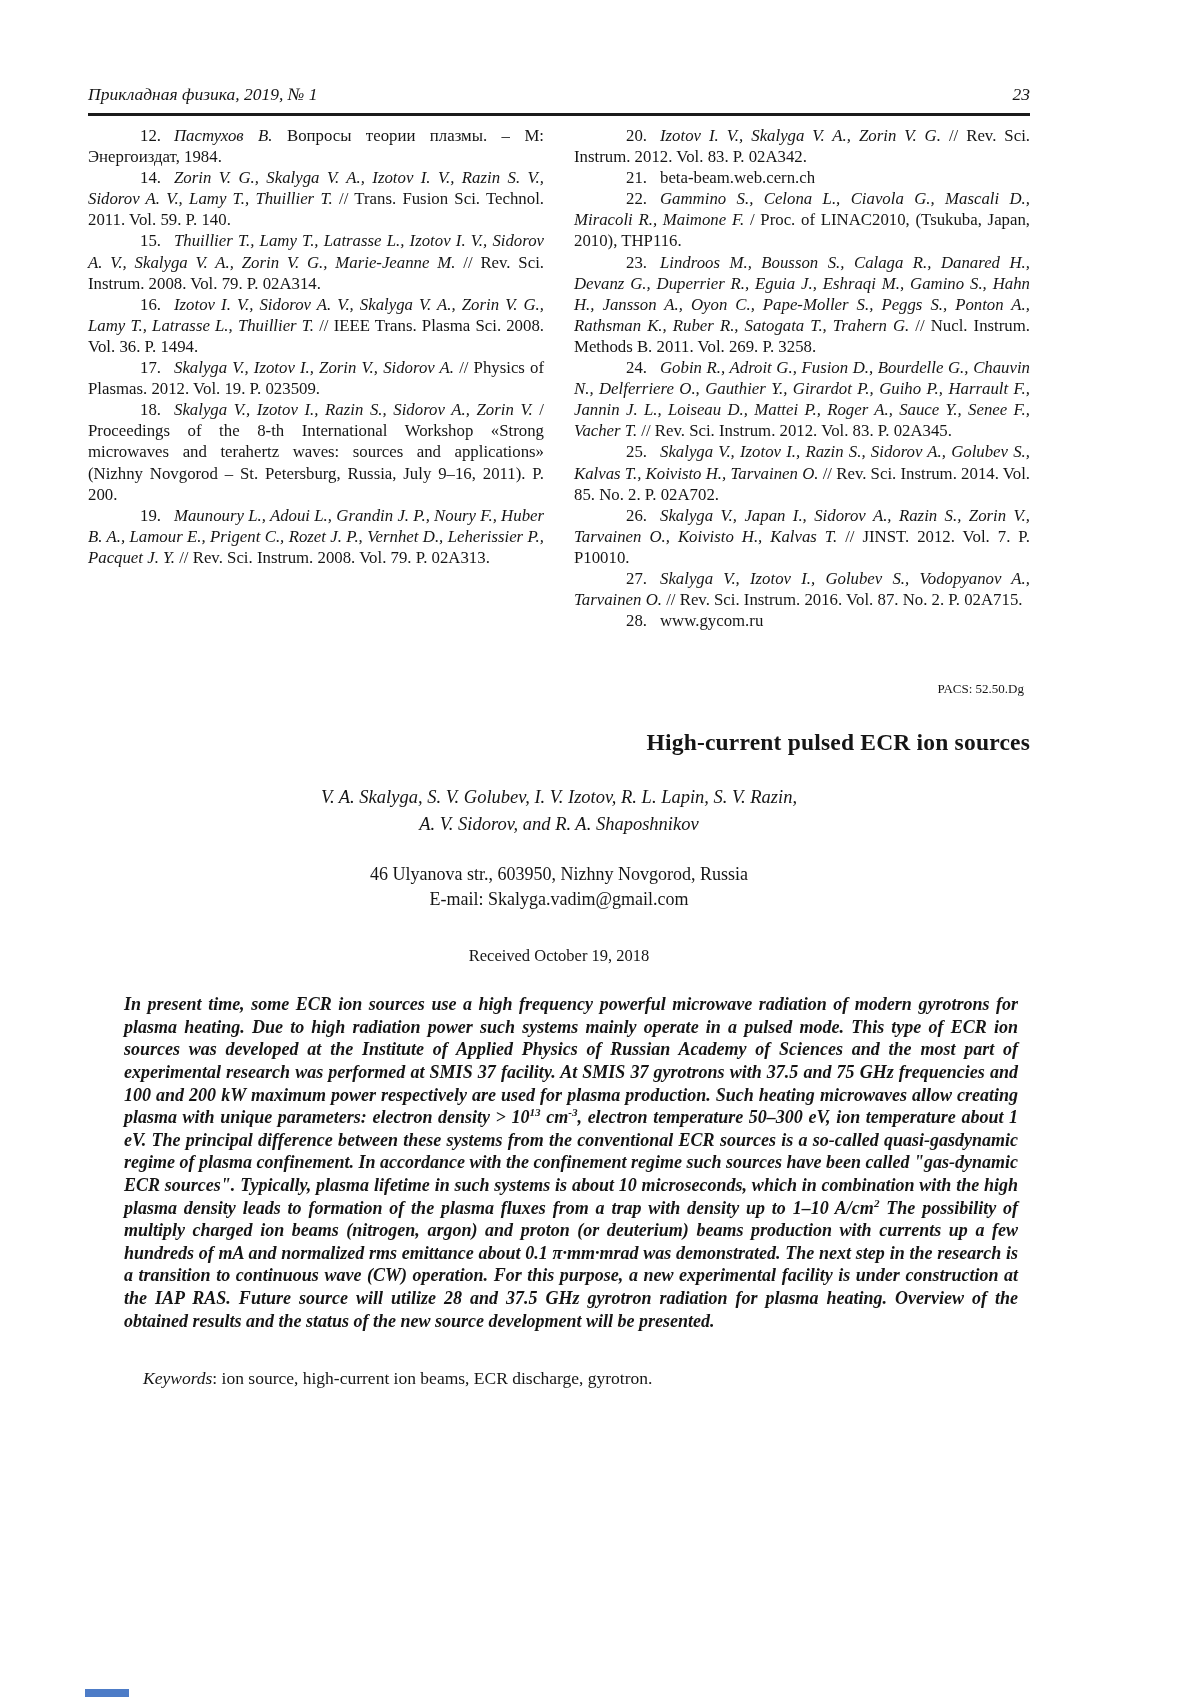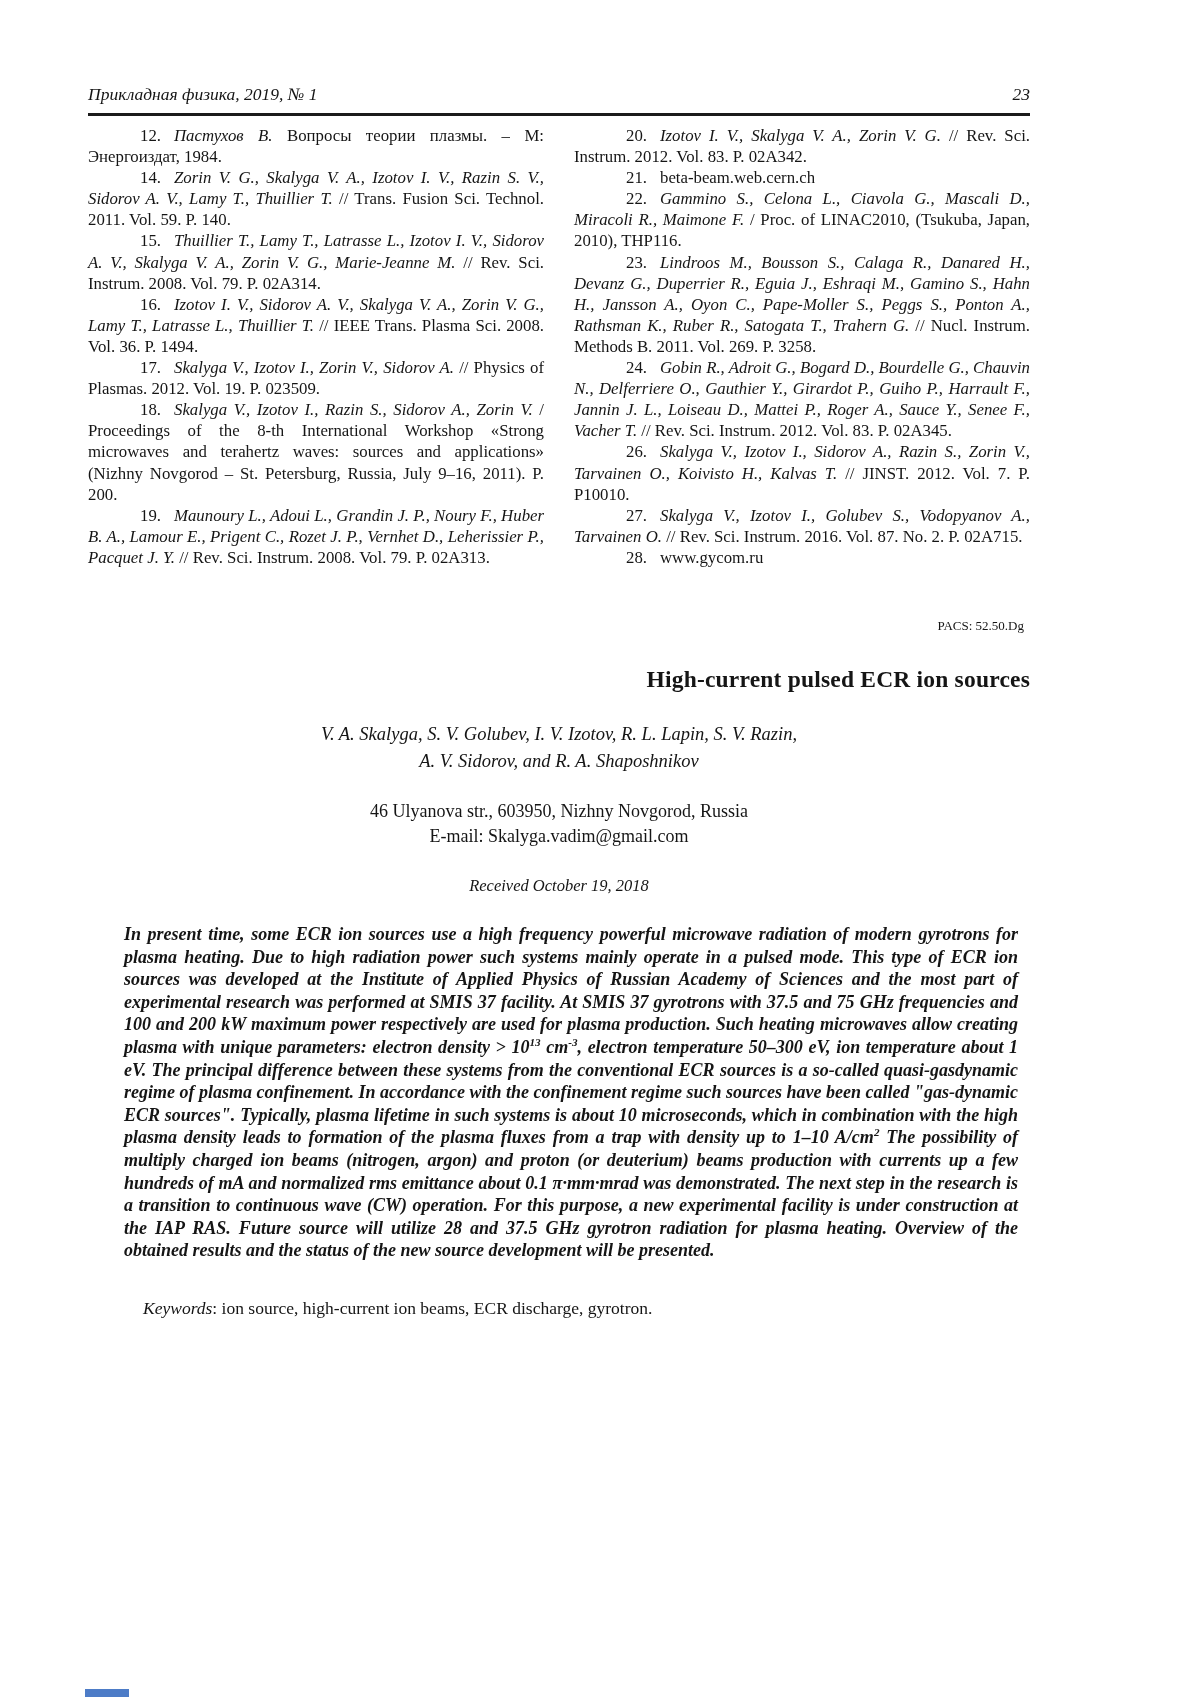--- a/index.html
+++ b/index.html
@@ -21,21 +21,21 @@
   .rn{margin-right:13px;}
   .ra{font-style:italic;}
   
   .pacs{text-align:right;font-size:13px;margin-top:50px;padding-right:6px;}
   .title{text-align:right;font-size:23.5px;font-weight:bold;
          margin:32px 0 0 0;letter-spacing:.2px;}
   .authors{text-align:center;font-style:italic;font-size:18.5px;line-height:27px;}
   .authors-block{margin-top:28px;}
   .affil-block{margin-top:24px;}
   .affil{text-align:center;font-size:18px;line-height:25px;}
-  .received{text-align:center;font-style:italic;font-size:16.5px;margin-top:27px;}
+  .received{text-align:center;font-size:16.5px;margin-top:34px;}
   
   .abstract{margin:27px 12px 0 36px;text-align:justify;
             font-weight:bold;font-style:italic;
             font-size:18px;line-height:22.6px;}
   .abstract sup{font-size:0.62em;line-height:0;vertical-align:super;}
   
   .kw{margin:36px 12px 0 55px;font-size:17.5px;}
   .kw .kw-label{font-style:italic;}
   
   .blue-mark{position:absolute;left:85px;bottom:1px;width:44px;height:8px;
@@ -60,22 +60,23 @@
       <p class="ref"><span class="rn">16.</span><i class="ra">Izotov I. V., Sidorov A. V., Skalyga V. A., Zorin V. G., Lamy T., Latrasse L., Thuillier T.</i><span class="rt"> // IEEE Trans. Plasma Sci. 2008. Vol. 36. P. 1494.</span></p>
       <p class="ref"><span class="rn">17.</span><i class="ra">Skalyga V., Izotov I., Zorin V., Sidorov A.</i><span class="rt"> // Physics of Plasmas. 2012. Vol. 19. P. 023509.</span></p>
       <p class="ref"><span class="rn">18.</span><i class="ra">Skalyga V., Izotov I., Razin S., Sidorov A., Zorin V.</i><span class="rt"> / Proceedings of the 8-th International Workshop «Strong microwaves and terahertz waves: sources and applications» (Nizhny Novgorod – St. Petersburg, Russia, July 9–16, 2011). P. 200.</span></p>
       <p class="ref"><span class="rn">19.</span><i class="ra">Maunoury L., Adoui L., Grandin J. P., Noury F., Huber B. A., Lamour E., Prigent C., Rozet J. P., Vernhet D., Leherissier P., Pacquet J. Y.</i><span class="rt"> // Rev. Sci. Instrum. 2008. Vol. 79. P. 02A313.</span></p>
     </div>
     <div class="col">
       <p class="ref"><span class="rn">20.</span><i class="ra">Izotov I. V., Skalyga V. A., Zorin V. G.</i><span class="rt"> // Rev. Sci. Instrum. 2012. Vol. 83. P. 02A342.</span></p>
       <p class="ref"><span class="rn">21.</span><i class="ra"></i><span class="rt">beta-beam.web.cern.ch</span></p>
       <p class="ref"><span class="rn">22.</span><i class="ra">Gammino S., Celona L., Ciavola G., Mascali D., Miracoli R., Maimone F.</i><span class="rt"> / Proc. of LINAC2010, (Tsukuba, Japan, 2010), THP116.</span></p>
       <p class="ref"><span class="rn">23.</span><i class="ra">Lindroos M., Bousson S., Calaga R., Danared H., Devanz G., Duperrier R., Eguia J., Eshraqi M., Gamino S., Hahn H., Jansson A., Oyon C., Pape-Moller S., Peggs S., Ponton A., Rathsman K., Ruber R., Satogata T., Trahern G.</i><span class="rt"> // Nucl. Instrum. Methods B. 2011. Vol. 269. P. 3258.</span></p>
-      <p class="ref"><span class="rn">24.</span><i class="ra">Gobin R., Adroit G., Bogard D., Bourdelle G., Chauvin N., Delferriere O., Gauthier Y., Girardot P., Guiho P., Harrault F., Jannin J. L., Loiseau D., Mattei P., Roger A., Sauce Y., Senee F., Vacher T.</i><span class="rt"> // Rev. Sci. Instrum. 2012. Vol. 83. P. 02A345.</span></p>
-      <p class="ref"><span class="rn">26.</span><i class="ra">Skalyga V., Izotov I., Sidorov A., Razin S., Zorin V., Tarvainen O., Koivisto H., Kalvas T.</i><span class="rt"> // JINST. 2012. Vol. 7. P. P10010.</span></p>
+      <p class="ref"><span class="rn">24.</span><i class="ra">Gobin R., Adroit G., Fusion D., Bourdelle G., Chauvin N., Delferriere O., Gauthier Y., Girardot P., Guiho P., Harrault F., Jannin J. L., Loiseau D., Mattei P., Roger A., Sauce Y., Senee F., Vacher T.</i><span class="rt"> // Rev. Sci. Instrum. 2012. Vol. 83. P. 02A345.</span></p>
+      <p class="ref"><span class="rn">25.</span><i class="ra">Skalyga V., Izotov I., Razin S., Sidorov A., Golubev S., Kalvas T., Koivisto H., Tarvainen O.</i><span class="rt"> // Rev. Sci. Instrum. 2014. Vol. 85. No. 2. P. 02A702.</span></p>
+      <p class="ref"><span class="rn">26.</span><i class="ra">Skalyga V., Japan I., Sidorov A., Razin S., Zorin V., Tarvainen O., Koivisto H., Kalvas T.</i><span class="rt"> // JINST. 2012. Vol. 7. P. P10010.</span></p>
       <p class="ref"><span class="rn">27.</span><i class="ra">Skalyga V., Izotov I., Golubev S., Vodopyanov A., Tarvainen O.</i><span class="rt"> // Rev. Sci. Instrum. 2016. Vol. 87. No. 2. P. 02A715.</span></p>
       <p class="ref"><span class="rn">28.</span><i class="ra"></i><span class="rt">www.gycom.ru</span></p>
     </div>
   </div>
 
   <div class="pacs">PACS: 52.50.Dg</div>
 
   <h1 class="title">High-current pulsed ECR ion sources</h1>
 
   <div class="authors-block">

